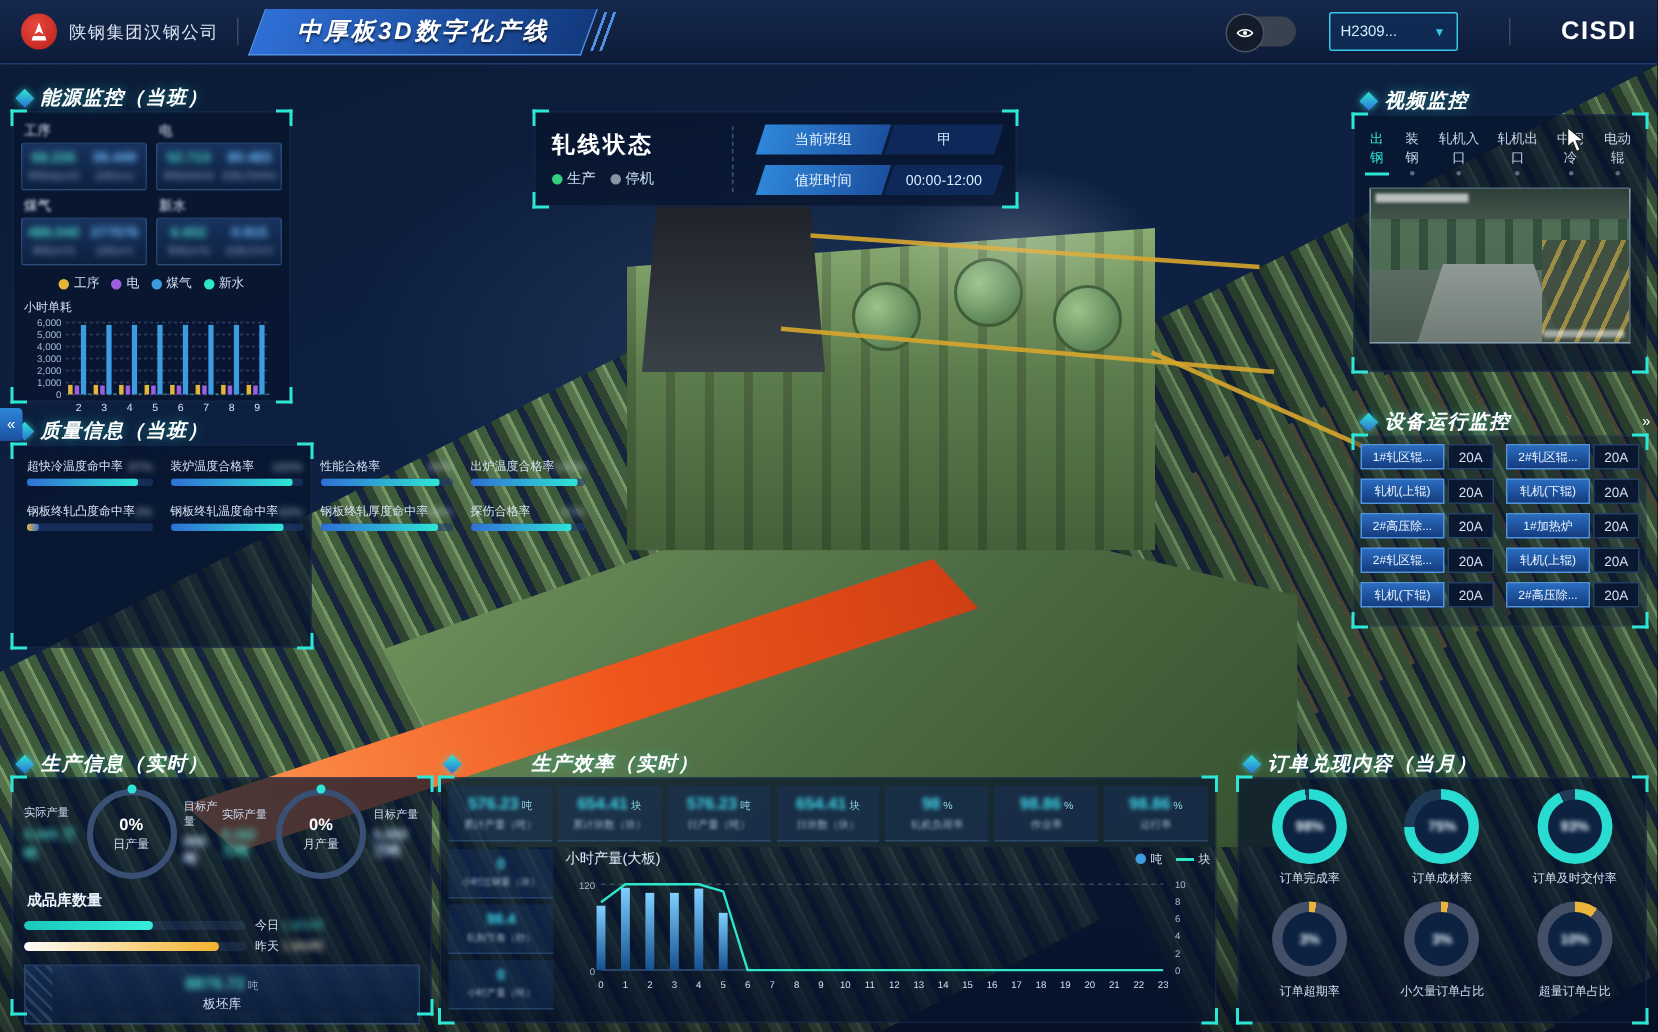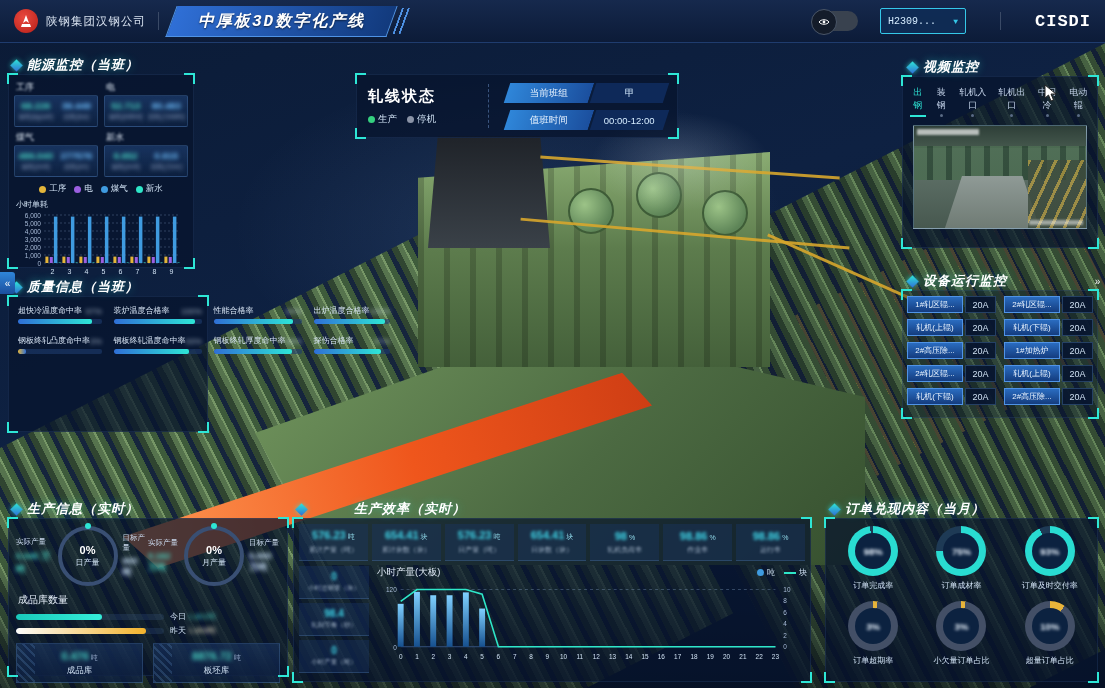--- a/index.html
+++ b/index.html
@@ -37,21 +37,21 @@
   .sc-plate{left:115px;top:428px;width:545px;height:86px;transform:rotate(-13deg);
     clip-path:polygon(0 55%,96% 0,100% 45%,5% 100%);
     background:linear-gradient(90deg,#ff9a55,#ef561c 55%,#cf3e14);
     box-shadow:0 0 45px rgba(255,95,30,.45);}
   .sc-steam{left:590px;top:112px;width:180px;height:100px;
     background:radial-gradient(ellipse at center,rgba(230,240,250,.20),rgba(230,240,250,0) 70%);}
   .sc-floor{left:0;top:560px;width:1105px;height:128px;
     background:linear-gradient(180deg,rgba(4,10,24,0),rgba(4,10,24,.6));}
   
   .topbar{position:absolute;left:0;top:0;width:1105px;height:42px;
-    background:linear-gradient(180deg,#16294d,#0c1b38);border-bottom:1px solid #1f3c6e;z-index:30;font-family:Liberation Mono, monospace;}
+    background:linear-gradient(180deg,#16294d,#0c1b38);border-bottom:1px solid #1f3c6e;z-index:30;}
   .tb-left{position:absolute;left:14px;top:0;height:42px;display:flex;align-items:center;}
   .logo-badge{width:24px;height:24px;border-radius:50%;background:radial-gradient(circle at 40% 35%,#e8483e,#b81f18);
     display:flex;align-items:center;justify-content:center;flex:none;}
   .company{margin-left:8px;font-size:11.5px;color:#d8e2f0;letter-spacing:1px;}
   .tb-div{width:1px;height:18px;background:#3a4a66;margin:0 12px;}
   .banner{height:30px;display:flex;align-items:center;padding:0 26px;transform:skewX(-20deg);
     background:linear-gradient(90deg,#2f6fd6,#123a7d);border:1px solid #4f93e6;border-top:none;position:relative;}
   .banner::after{content:"";position:absolute;right:-14px;top:2px;bottom:2px;width:8px;
     background:repeating-linear-gradient(90deg,#4f93e6 0 2px,transparent 2px 6px);}
   .banner .t{transform:skewX(20deg);font-size:16px;font-weight:bold;font-style:italic;
@@ -149,21 +149,21 @@
   .g-row{display:flex;}
   .g-block{flex:1;display:flex;align-items:center;justify-content:center;gap:5px;}
   .g-lab{font-size:7.5px;color:#c9d8ec;}
   .g-num{font-size:9px;font-weight:bold;color:#49d6c5;margin-top:3px;}
   .g-num.w{color:#cfe6ff;}
   .ring{width:52px;height:52px;border-radius:50%;border:4px solid #394f73;position:relative;flex:none;
     display:flex;flex-direction:column;align-items:center;justify-content:center;}
   .ring-dot{position:absolute;top:-7px;left:50%;margin-left:-3px;width:6px;height:6px;border-radius:50%;background:#2ee6d6;}
   .ring-pct{font-size:11px;font-weight:bold;color:#fff;}
   .ring-name{font-size:8px;color:#cfe0f2;margin-top:1px;}
-  .stock-title{font-size:10px;color:#e8f1fb;margin:7px 0 4px 2px;}
+  .stock-title{font-size:10px;color:#e8f1fb;margin:7px 0 4px 2px;font-weight:bold;}
   .s-row{display:flex;align-items:center;margin:3px 0;}
   .s-bar{width:148px;height:6px;border-radius:3px;background:rgba(60,90,140,.25);overflow:hidden;flex:none;}
   .s-fill{height:100%;border-radius:3px;}
   .f-teal{background:linear-gradient(90deg,#19c9ba,#35ecd9);}
   .f-yg{background:linear-gradient(90deg,#fdfdfb,#f3b32c);}
   .s-txt{font-size:8px;color:#cfe0f2;margin-left:6px;display:flex;gap:2px;white-space:nowrap;}
   .s-txt .sv{color:#49d6c5;} .s-txt .sv.y{color:#f0e6c8;}
   .store-row{display:flex;gap:10px;margin-top:7px;}
   .store{flex:1;height:38px;background:linear-gradient(180deg,rgba(30,60,110,.5),rgba(12,30,62,.85));
     border:1px solid rgba(100,150,210,.25);display:flex;flex-direction:column;align-items:center;justify-content:center;gap:2px;position:relative;overflow:hidden;}
@@ -641,24 +641,20 @@
       <div class="s-bar">
           <div class="s-fill f-yg" style="width: 88%;"></div>
         </div>
       <div class="s-txt">
           <span>昨天</span>
           <span class="sv y blur">1.893吨</span>
         </div>
     </div>
     <div class="store-row">
       <div class="store">
-        <div class="store-v"><span class="blur">0.476</span><span class="un">吨</span></div>
-        <div class="store-l">成品库</div>
-      </div>
-      <div class="store">
         <div class="store-v"><span class="blur">8876.72</span><span class="un">吨</span></div>
         <div class="store-l">板坯库</div>
       </div>
     </div>
   </div>
 
   <div class="sec-head" style="left:297px;top:500px;gap:48px;">
     <span class="diamond"></span>
     <span class="sec-title">生产效率（实时）</span>
   </div>

